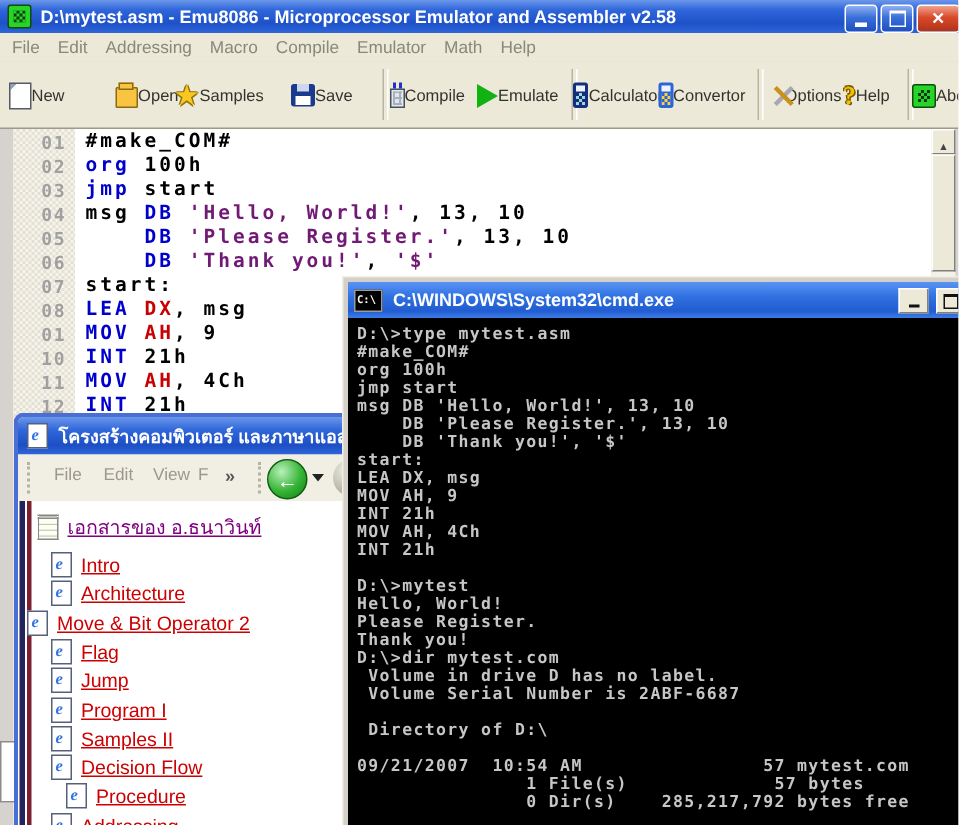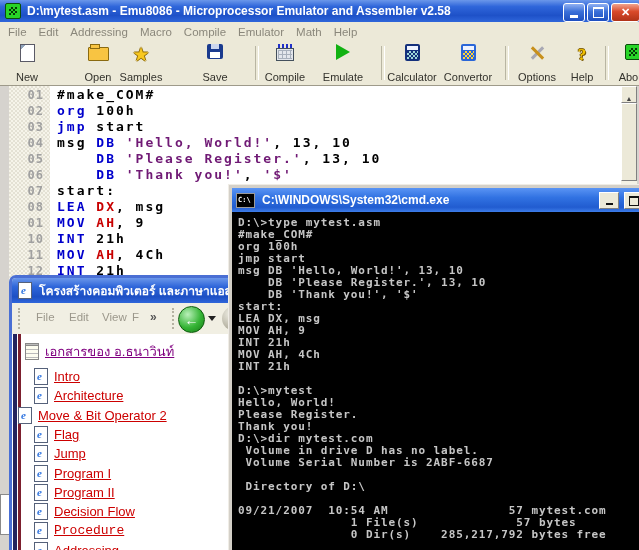--- a/index.html
+++ b/index.html
@@ -14,21 +14,21 @@
   .xp-btn.close{background:linear-gradient(#f0a38c,#d9492a 45%,#b03318);}
   .g-min{width:8px;height:3px;background:#fff;margin-top:8px;}
   .g-max{width:9px;height:8px;border:1px solid #fff;border-top:2px solid #fff;}
   .g-close::before{content:"✕";color:#fff;font-size:11px;font-weight:bold;}
   .raised{background:#ece9d8;border:1px solid;border-color:#fff #808080 #808080 #fff;}
   
   .menubar{position:absolute;left:0;top:22px;right:0;height:19px;background:#ece9d8;
       display:flex;align-items:center;padding-left:2px;border-bottom:1px solid #e0ddc8;}
   .mitem{padding:2px 6px;font-size:11.5px;color:#8a877b;}
   .toolbar{position:absolute;left:0;top:41px;right:0;height:44px;background:#ece9d8;border-bottom:1px solid #9e9a8a;}
-  .tbtn{position:absolute;top:2px;height:40px;display:flex;flex-direction:column;align-items:center;justify-content:space-between;}
+  .tbtn{position:absolute;top:2px;height:40px;display:flex;flex-direction:row;align-items:center;justify-content:flex-start;}
   .tbi{height:21px;display:flex;align-items:center;justify-content:center;margin-top:1px;}
   .tbl{font-size:11px;color:#33322c;margin-top:1px;white-space:nowrap;}
   .tsep{position:absolute;top:5px;width:2px;height:34px;border-left:1px solid #b8b5a2;border-right:1px solid #fff;}
   .dd-arrow{position:absolute;top:54px;width:0;height:0;border-left:4px solid transparent;border-right:4px solid transparent;border-top:5px solid #222;}
   
   .editor-white{position:absolute;left:9px;top:86px;width:612px;height:464px;background:#fff;}
   .gutter{position:absolute;left:9px;top:86px;width:41px;height:464px;
       background:conic-gradient(#e4e1d4 25%,#f6f4ea 0 50%,#e4e1d4 0 75%,#f6f4ea 0);background-size:4px 4px;}
   .lnum{position:absolute;right:6px;font:bold 12px "DejaVu Sans Mono",monospace;letter-spacing:1px;color:#a0a0a0;height:16px;line-height:16px;}
   .codearea{position:absolute;left:57px;top:87px;width:560px;}
@@ -272,27 +272,27 @@
           <div class="ie-row" style="left: 22px; top: 111.2px;">
             <span class="icon-ie-page-icon"></span>
             <a class="ie-link" style="color: rgb(204, 0, 0);">Jump</a>
           </div>
           <div class="ie-row" style="left: 22px; top: 130.5px;">
             <span class="icon-ie-page-icon"></span>
             <a class="ie-link" style="color: rgb(204, 0, 0);">Program I</a>
           </div>
           <div class="ie-row" style="left: 22px; top: 149.8px;">
             <span class="icon-ie-page-icon"></span>
-            <a class="ie-link" style="color: rgb(204, 0, 0);">Program II</a>
+            <a class="ie-link" style="color: rgb(204, 0, 0);">Samples II</a>
           </div>
           <div class="ie-row" style="left: 22px; top: 169.1px;">
             <span class="icon-ie-page-icon"></span>
             <a class="ie-link" style="color: rgb(204, 0, 0);">Decision Flow</a>
           </div>
-          <div class="ie-row" style="left: 22px; top: 188.4px; font-family: Liberation Mono, monospace;">
+          <div class="ie-row" style="left: 32px; top: 188.4px;">
             <span class="icon-ie-page-icon"></span>
             <a class="ie-link" style="color: rgb(204, 0, 0);">Procedure</a>
           </div>
           <div class="ie-row" style="left: 22px; top: 207.7px;">
             <span class="icon-ie-page-icon"></span>
             <a class="ie-link" style="color: rgb(204, 0, 0);">Addressing</a>
           </div>
         </div>
     </div>
   </div>

